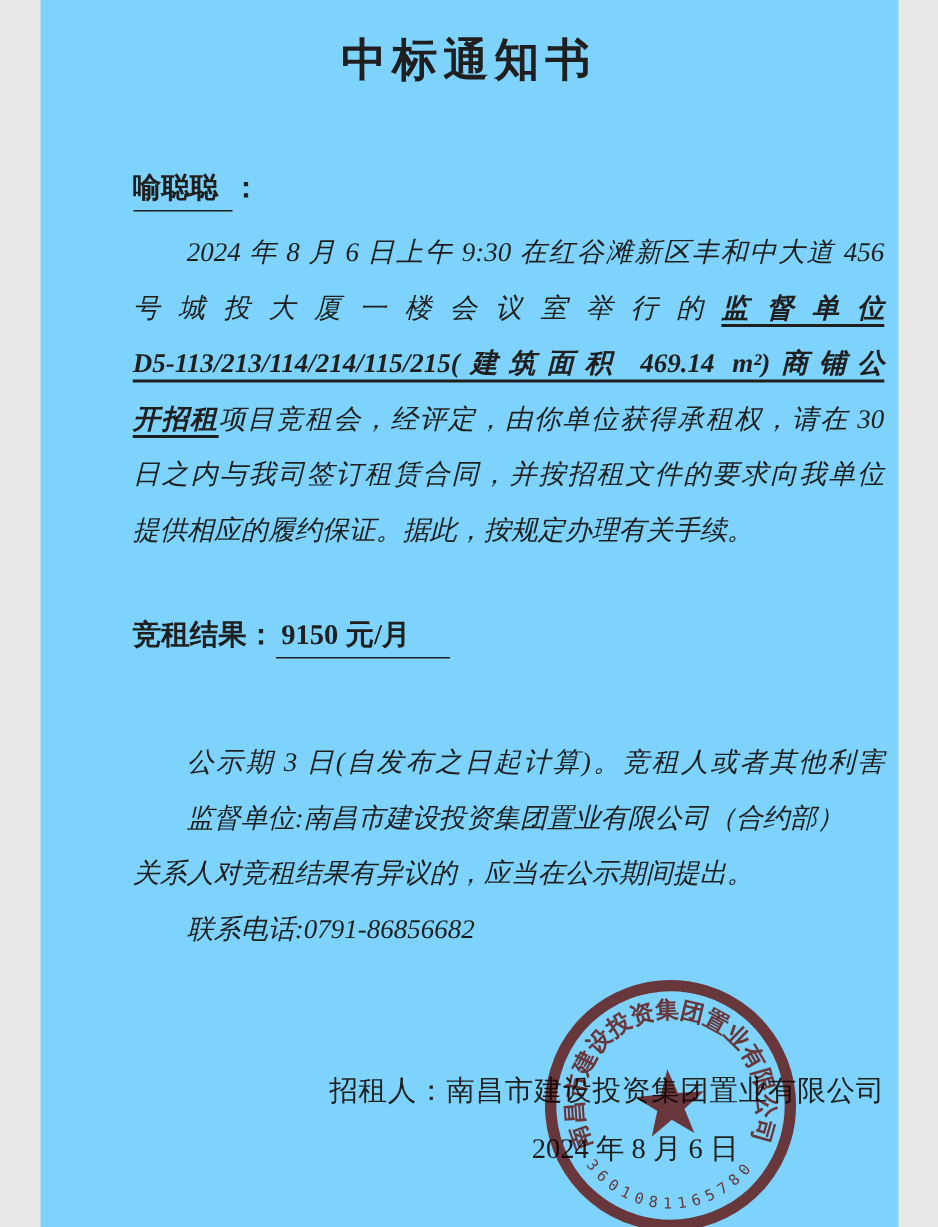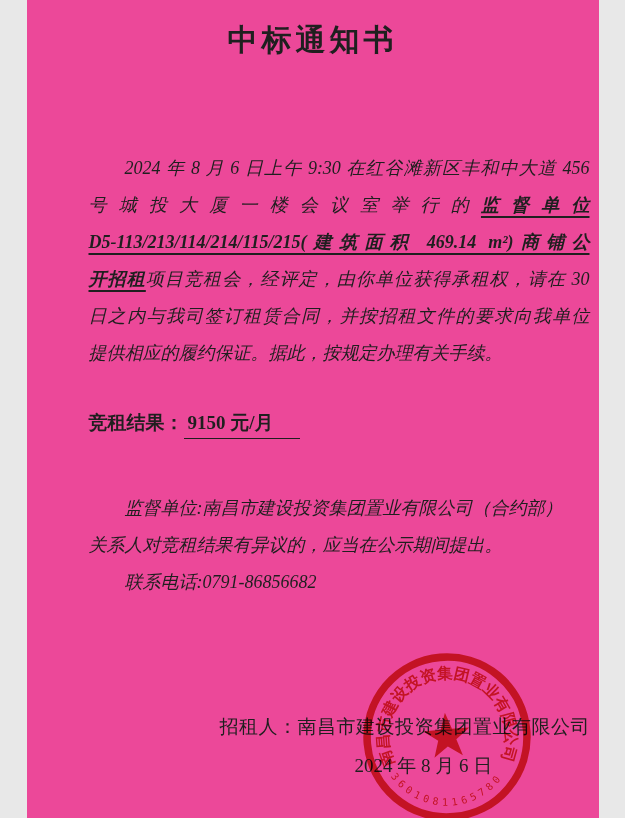--- a/index.html
+++ b/index.html
@@ -1,20 +1,20 @@
 <!DOCTYPE html>
 <html><head>
 <meta charset="utf-8">
 <style>
   html,body { margin:0; padding:0; background:#e8e8e8; }
   .page {
     position:relative;
     width:572px; height:818px;
     margin:0 auto;
-    background:#ec4899;
+    background:#7dd3fc;
     overflow:hidden;
     font-family:"Liberation Serif","DejaVu Serif",serif;
     color:#1f1f1f;
   }
   .doc-title {
     position:absolute; top:20px; left:0; width:100%;
     text-align:center;
     font-size:30px; font-weight:bold; letter-spacing:4px;
   }
   .recipient {
@@ -71,35 +71,39 @@
     transform:rotate(-5deg);
   }
 </style>
 </head>
 <body>
 
 <div class="page">
 
   <div class="doc-title">中标通知书</div>
 
+  <div class="recipient">
+    <span class="name">喻聪聪</span><span>：</span>
+  </div>
 
   <div id="para1" class="body-block">
       <div class="line indent fill"><span>2024 年 8 月 6 日上午 9:30 在红谷滩新区丰和中大道 456</span></div>
       <div class="line fill"><span>号城投大厦一楼会议室举行的</span><span class="bu">监督单位</span></div>
       <div class="line fill"><span class="bu">D5-113/213/114/214/115/215(建筑面积 469.14 m²)商铺公</span></div>
       <div class="line fill"><span class="bu">开招租</span><span>项目竞租会，经评定，由你单位获得承租权，请在 30</span></div>
       <div class="line fill"><span>日之内与我司签订租赁合同，并按招租文件的要求向我单位</span></div>
       <div class="line"><span>提供相应的履约保证。据此，按规定办理有关手续。</span></div>
     </div>
 
   <div class="result-line">
     <span>竞租结果：</span><span class="uline">9150 元/月</span>
   </div>
 
   <div id="para2" class="body-block">
+      <div class="line indent fill"><span>公示期 3 日(自发布之日起计算)。竞租人或者其他利害</span></div>
       <div class="line indent"><span>监督单位:南昌市建设投资集团置业有限公司（合约部）</span></div>
       <div class="line"><span>关系人对竞租结果有异议的，应当在公示期间提出。</span></div>
       <div class="line indent"><span>联系电话:0791-86856682</span></div>
     </div>
 
   <div class="issuer-line">
     <span>招租人：</span><span>南昌市建设投资集团置业有限公司</span>
   </div>
 
   <div class="date-line">2024 年 8 月 6 日</div>

